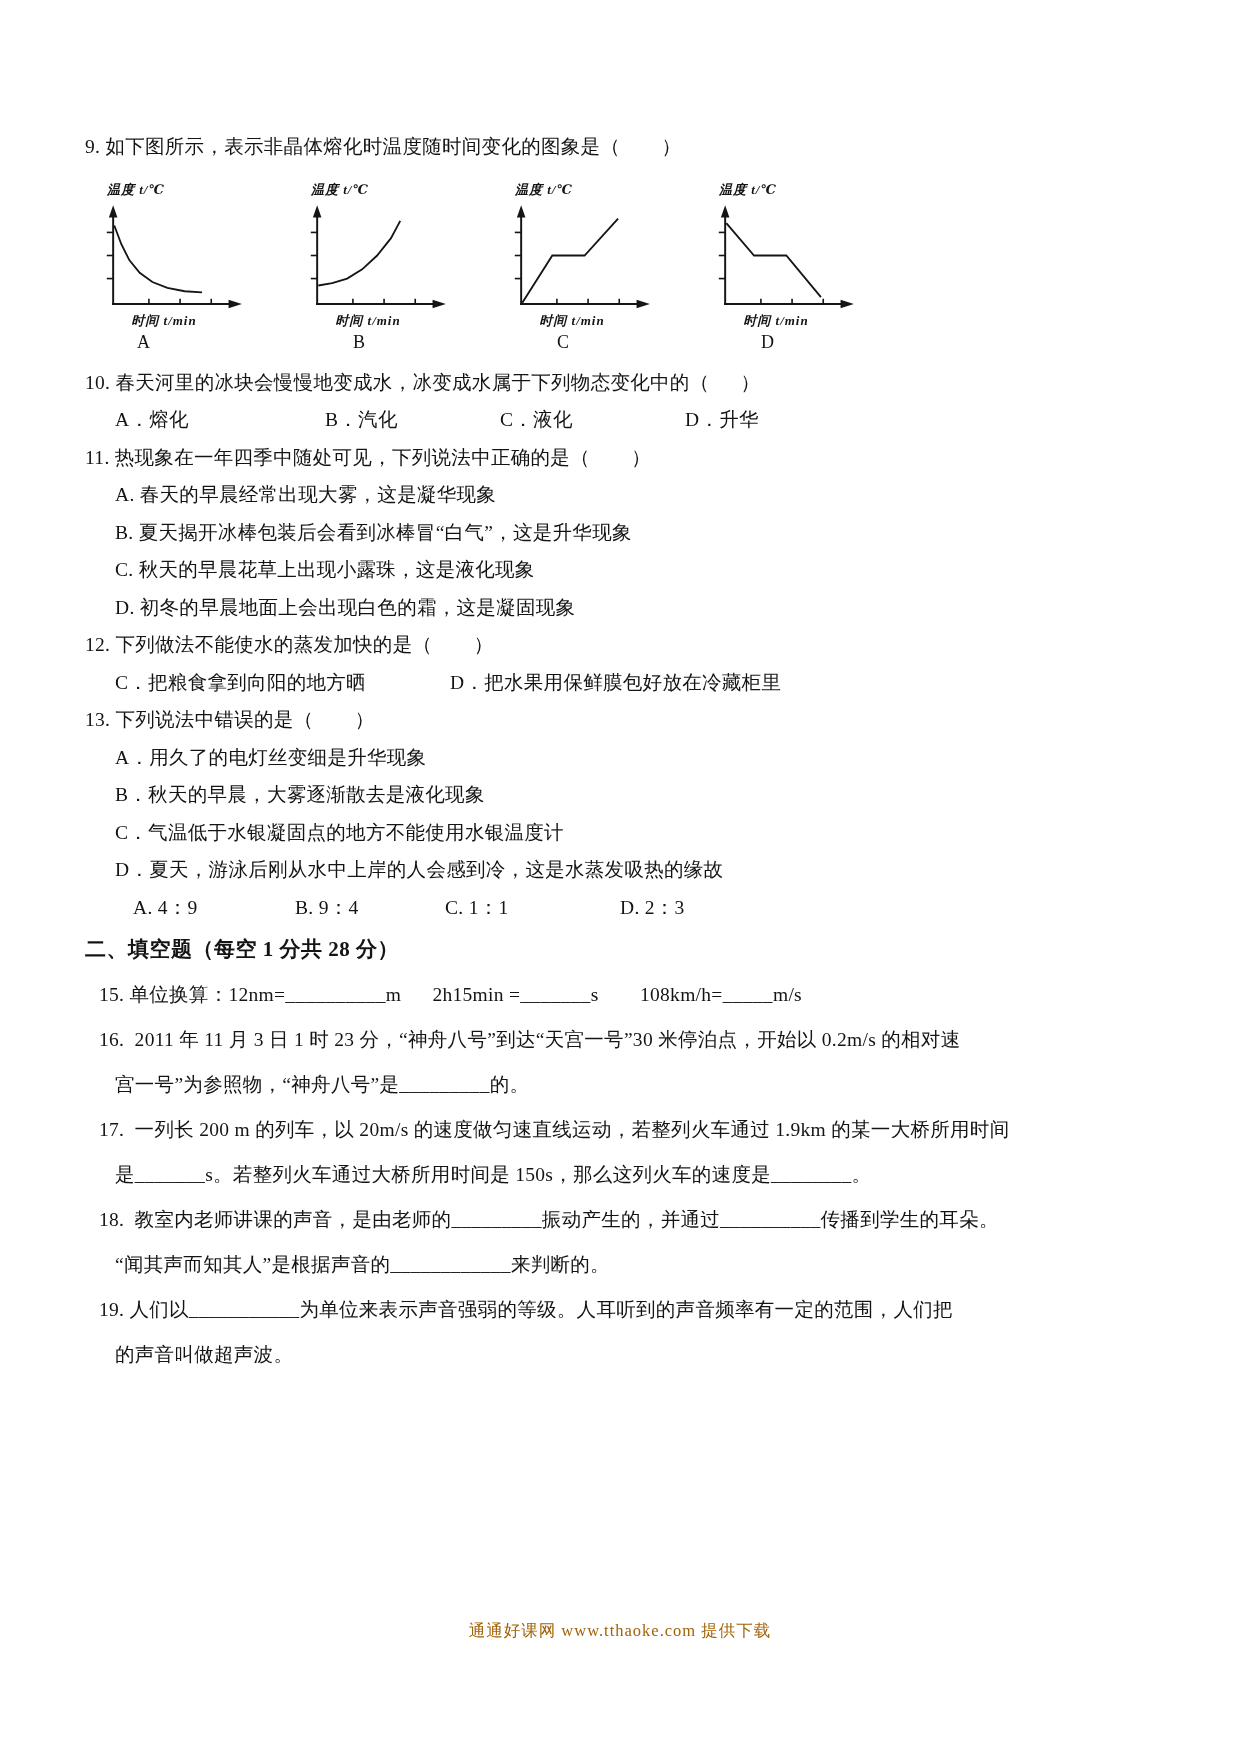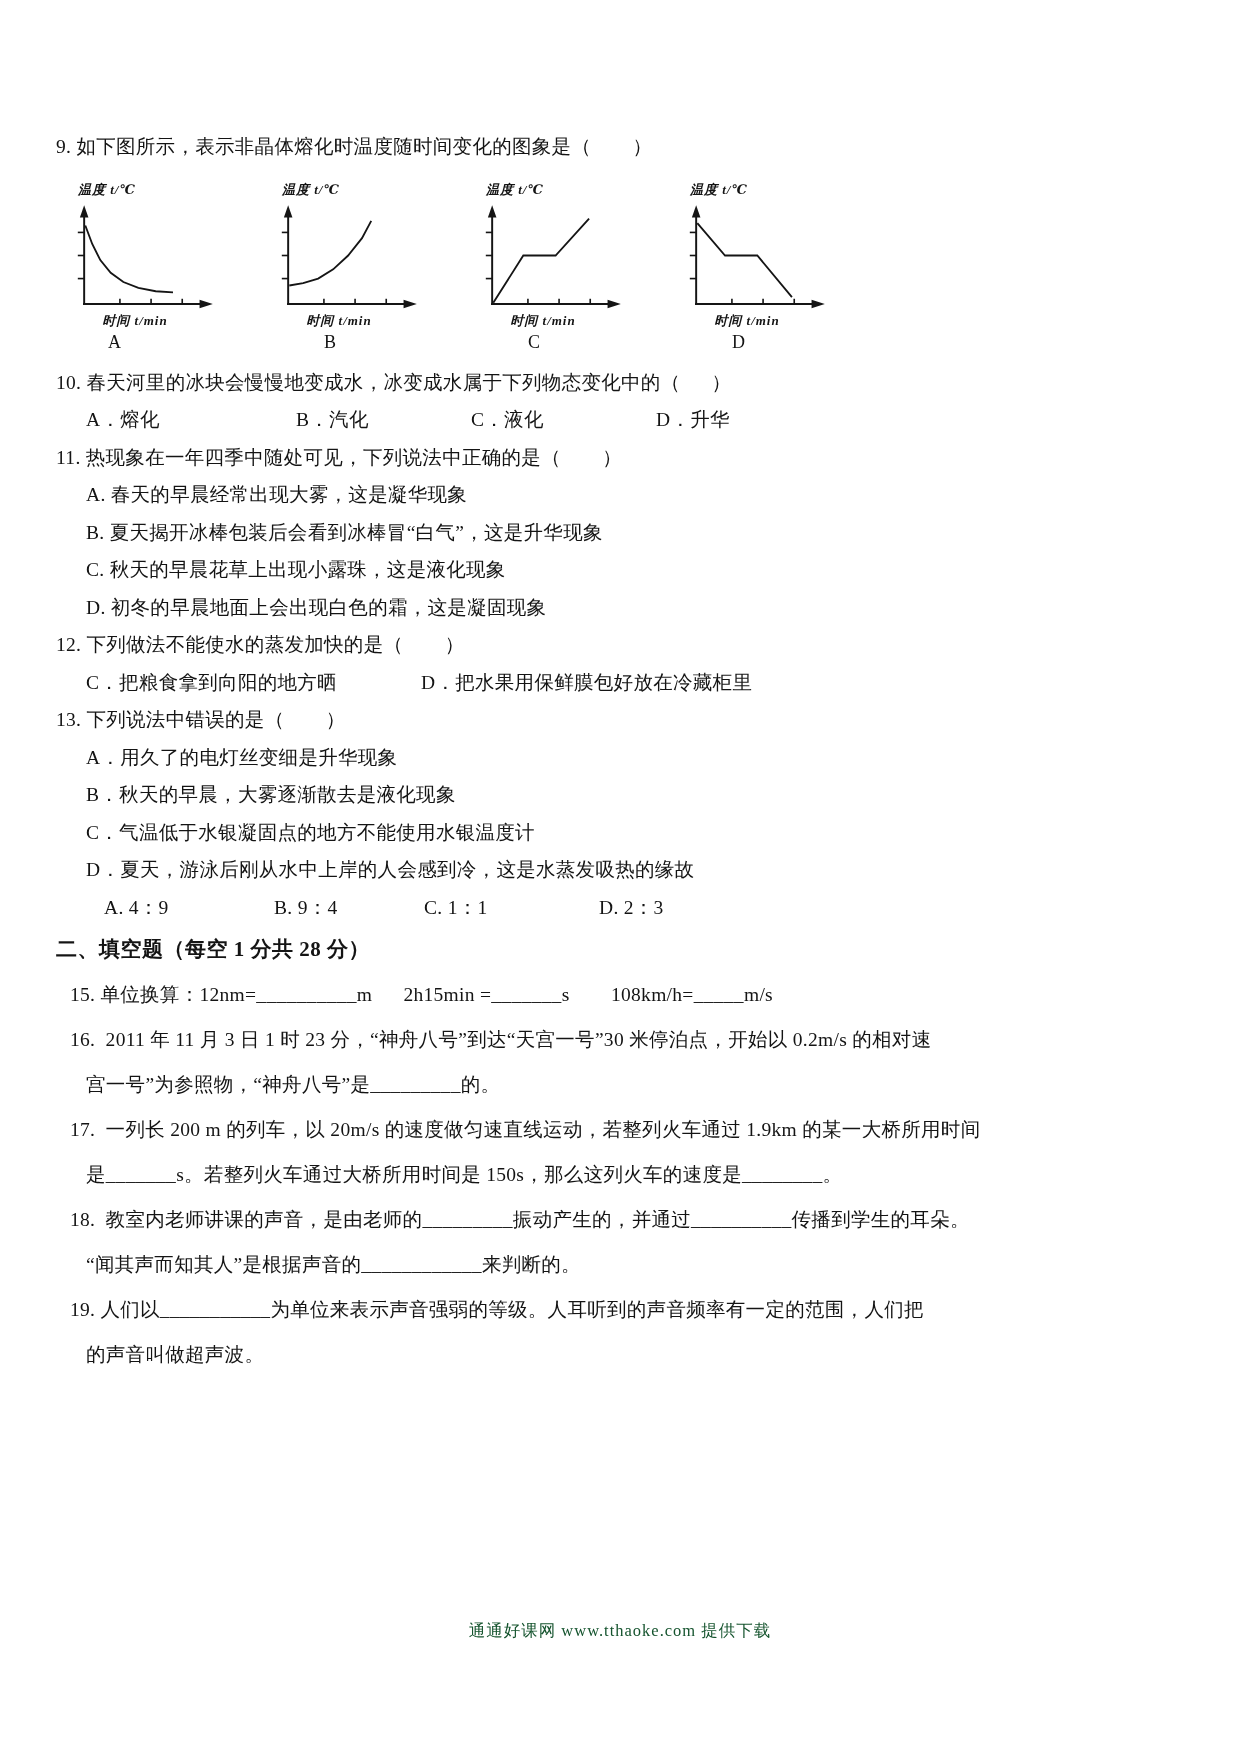--- a/index.html
+++ b/index.html
@@ -3,58 +3,58 @@
 <meta charset="utf-8">
 <title>物理试卷</title>
 <style>
   * { margin:0; padding:0; box-sizing:border-box; }
   html,body { background:#ffffff; }
   body {
     width:1240px; height:1754px; position:relative;
     font-family:"Liberation Serif","DejaVu Serif",serif;
     color:#141414;
   }
-  .page { position:absolute; inset:0; padding:128px 68px 0 56px;border-radius:15px; }
+  .page { position:absolute; inset:0; padding:128px 68px 0 85px;border-radius:15px; }
   .line {
     font-size:19.5px; line-height:37.5px;
     white-space:pre-wrap; letter-spacing:0.3px;
   }
   .fill .line { line-height:45px;margin-left:14px; }
   .opt { padding-left:30px; }
   .optline { padding-left:30px; }
   .cont { padding-left:16px; }
   
   .optrow { display:flex; }
   .optrow span { display:inline-block; }
   .row4-q10 span:nth-child(1){ width:210px; }
   .row4-q10 span:nth-child(2){ width:175px; }
   .row4-q10 span:nth-child(3){ width:185px; }
   .row2-q12 span:nth-child(1){ width:335px; }
   .row4-q14 { padding-left:48px; }
   .row4-q14 span:nth-child(1){ width:162px; }
-  .row4-q14 span:nth-child(2){ width:150px;margin-left:8px; }
+  .row4-q14 span:nth-child(2){ width:150px; }
   .row4-q14 span:nth-child(3){ width:175px; }
   .section-title { font-size:21px; font-weight:bold; line-height:46px; letter-spacing:0.5px; }
   
   .graphs { display:flex; gap:54px; margin:14px 0 10px 12px; }
   .graph { width:150px; }
   .gylabel {
     font-size:13px; font-weight:bold; font-style:italic;
     margin-left:10px; line-height:20px; letter-spacing:1px;
   }
   .gsvg { width:150px; height:111px; display:block; }
   .gxlabel {
     font-size:13px; font-weight:bold; font-style:italic;
     text-align:center; padding-right:16px; line-height:19px; letter-spacing:1px;
   }
   .gletter { font-size:18px; line-height:24px; padding-left:52px; }
   .graph:nth-child(1) .gletter { padding-left:40px; }
   .footer {
     position:absolute; top:1620px; left:0; width:100%;
-    text-align:center; font-size:16.5px; color:#14532d; letter-spacing:1px;
+    text-align:center; font-size:16.5px; color:#a16207; letter-spacing:1px;
   }
 </style>
 </head>
 <body>
 
 <div class="page">
 
   <div>
     <div class="line">9. 如下图所示，表示非晶体熔化时温度随时间变化的图象是（        ）</div>
     <div class="graphs">

